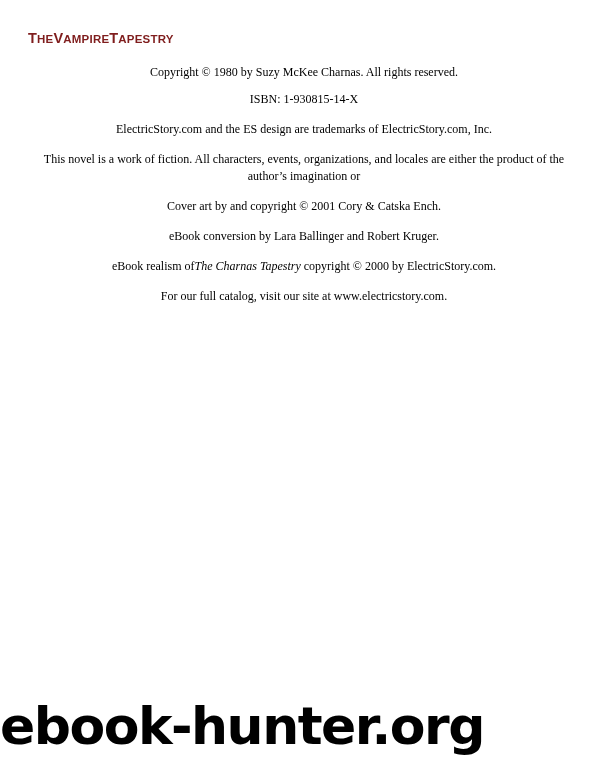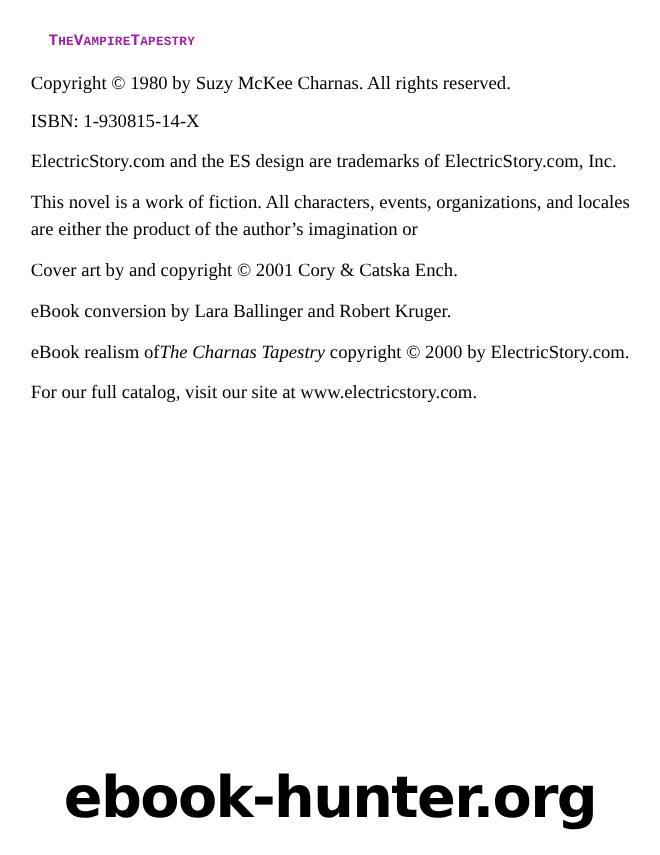--- a/index.html
+++ b/index.html
@@ -16,52 +16,52 @@
     font-family: "Liberation Serif", serif;
     color: #000000;
   }
   .content {
     position: absolute;
     left: 28px;
     top: 30px;
     width: 552px;
   }
   .title {
-    font-family: Liberation Mono, monospace;
+    font-family: Liberation Sans, sans-serif;
     font-size: 14.5px;
     letter-spacing: 0.2px;
-    color: #a21caf;
-    margin: 0 0 18px 16px;
+    color: #7f1d1d;
+    margin: 0 0 18px 0;
     white-space: nowrap;
   }
   .title .cap {
     font-size: 14.5px;
   }
   .title .sc {
     font-size: 11.5px;
   }
   .block {
-    font-size: 17px;
+    font-size: 12px;
     line-height: 1.42;
     margin: 0 0 13px 0;
-    text-align: left;
+    text-align: center;
   }
   .block .line2 {
     display: block;
     margin-top: 10px;
   }
   .italic {
     font-style: italic;
   }
   .footer {
     position: absolute;
     left: 0;
     top: 700px;
     width: 600px;
-    text-align: center;
+    text-align: left;
   }
   .footer-text {
     font-family: "DejaVu Sans", sans-serif;
     font-weight: bold;
     font-size: 52px;
     letter-spacing: -1.5px;
     color: #000000;
     line-height: 1;
     white-space: nowrap;
   }

